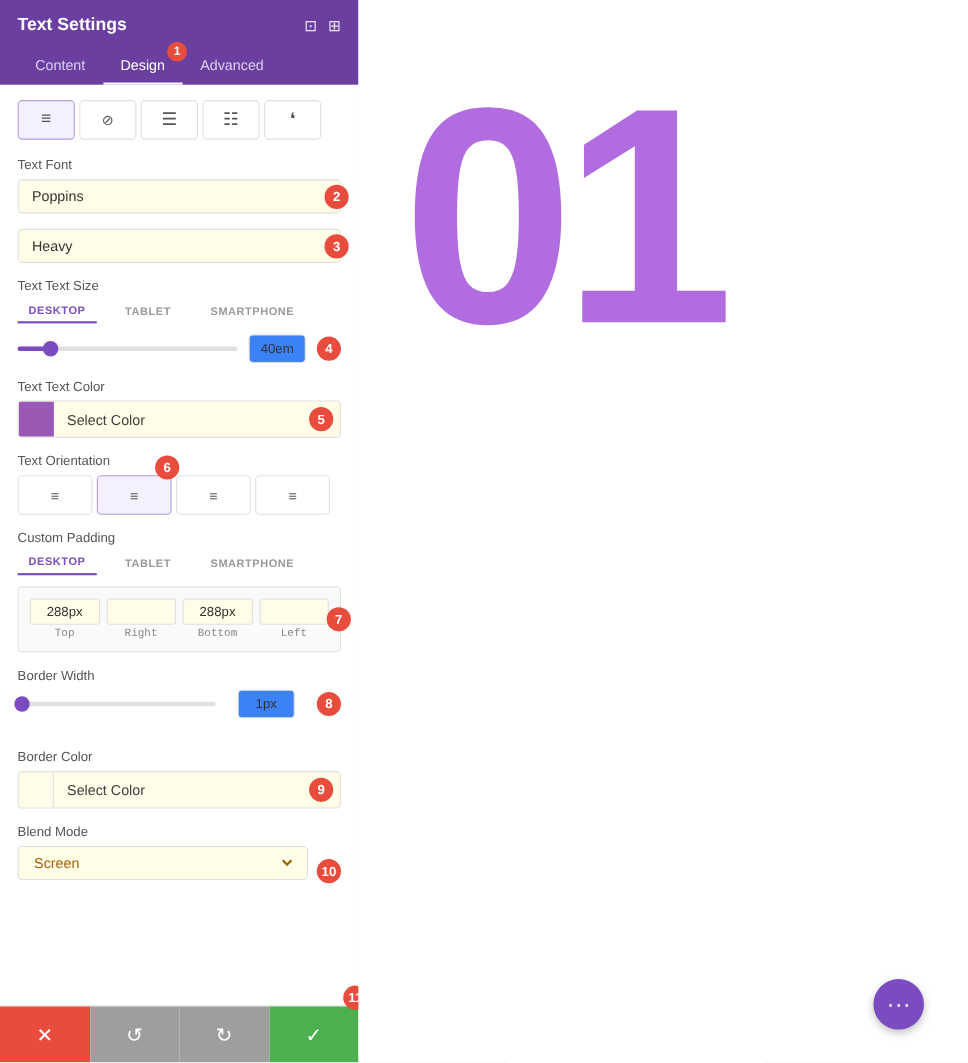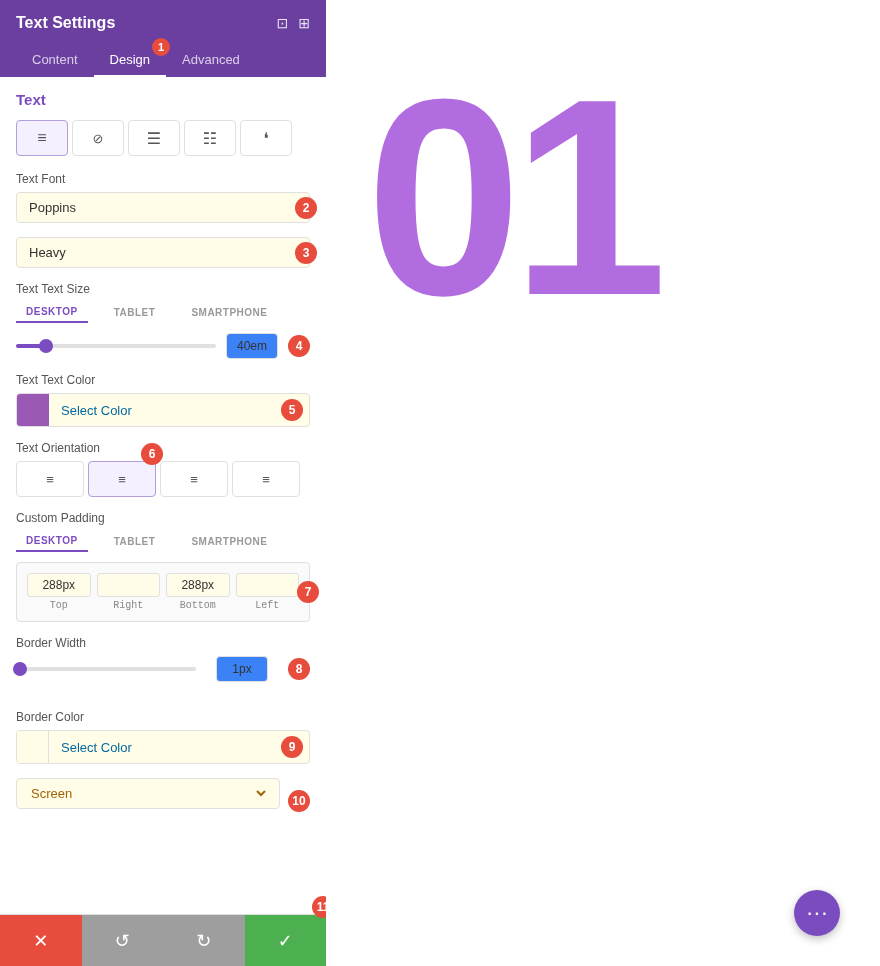--- a/index.html
+++ b/index.html
@@ -229,21 +229,21 @@
     }
     .color-swatch {
       width: 32px;
       height: 32px;
       flex-shrink: 0;
     }
     .color-select-label {
       flex: 1;
       padding: 0 12px;
       font-size: 13px;
-      color: #0369a1;
+      color: #404040;
     }
 
     
     .orient-row {
       display: flex;
       gap: 4px;
       margin-bottom: 14px;
     }
     .orient-btn {
       width: 68px;
@@ -412,21 +412,20 @@
         <span class="badge">1</span>
       </div>
       <div class="panel-tab">
         <span>Advanced</span>
       </div>
     </div>
   </div>
 
   <div class="panel-body">
 
-    <div class="section-title">Text</div>
 
     <div class="align-row">
       <div class="align-btn active">
         <span>≡</span>
       </div>
       <div class="align-btn">
         <span style="font-size:13px;">⊘</span>
       </div>
       <div class="align-btn">
         <span>☰</span>
@@ -544,20 +543,21 @@
     <div class="field-section">
       <div class="field-label">Border Color</div>
       <div class="color-select-row">
         <div class="color-swatch" style="background:#fffde7;border-right:1px solid #e0e0e0;"></div>
         <span class="color-select-label">Select Color</span>
         <span class="num-badge" style="position:relative;right:auto;top:auto;transform:none;margin-right:6px;">9</span>
       </div>
     </div>
 
     <div class="field-section">
+      <div class="field-label">Blend Mode</div>
       <div style="display:flex;align-items:center;gap:8px;position:relative;">
         <div class="blend-select" style="flex:1;">
           <select>
             <option>Normal</option>
             <option>Multiply</option>
             <option selected="">Screen</option>
             <option>Overlay</option>
             <option>Darken</option>
             <option>Lighten</option>
           </select>

